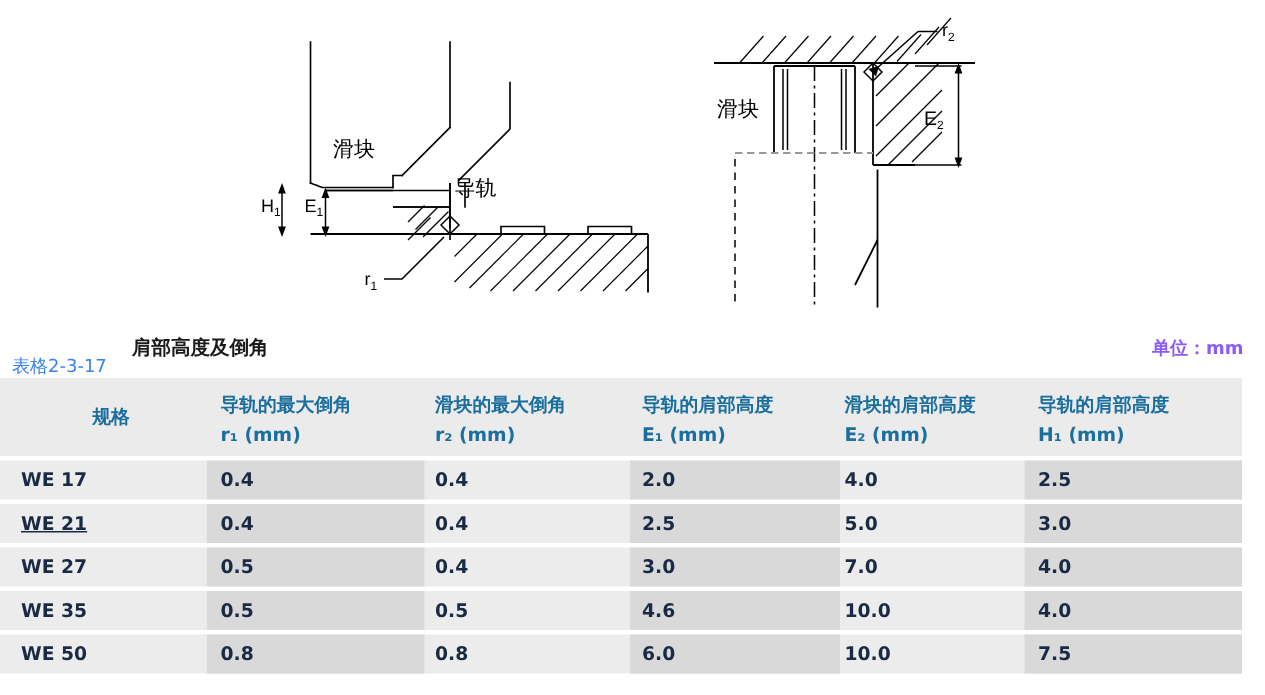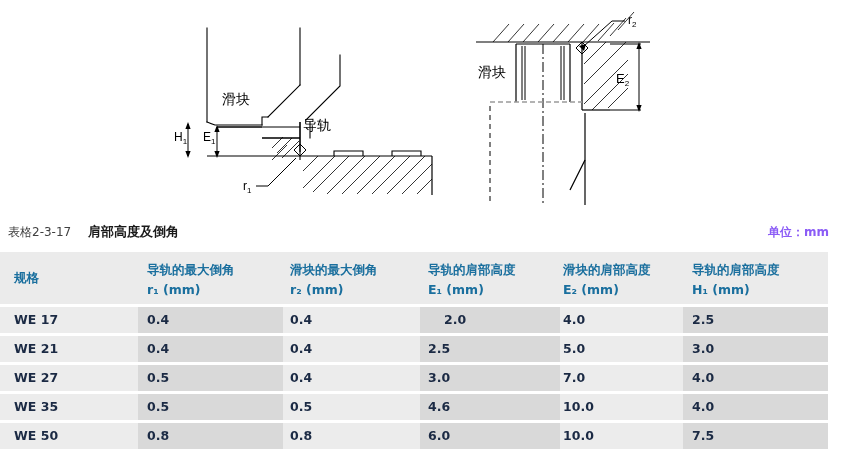--- a/index.html
+++ b/index.html
@@ -16,22 +16,22 @@
   .figures{position:absolute;left:0;top:0;width:843px;height:212px;}
   .figsvg{position:absolute;left:0;top:0;}
 
   .cjk-lbl{font-family:"DejaVu Sans","Liberation Sans",sans-serif;}
 
   
   .caption-row{
     position:absolute;left:0;top:222px;width:843px;height:22px;
   }
   .cap-num{
-    position:absolute;left:8px;top:2px;
-    font-size:12px;color:#404040;letter-spacing:0px;
+    position:absolute;left:8px;top:14px;
+    font-size:12px;color:#3b82f6;letter-spacing:0px;
     font-family:"DejaVu Sans","Liberation Sans",sans-serif;
   }
   .cap-title{
     position:absolute;left:88px;top:1px;
     font-size:13px;color:#1a1a1a;font-weight:bold;
     font-family:"DejaVu Sans","Liberation Sans",sans-serif;
   }
   .cap-unit{
     position:absolute;right:14px;top:2px;
     font-size:12px;color:#8b5cf6;font-weight:bold;
@@ -42,20 +42,21 @@
   .tbl{
     position:absolute;left:0;top:252px;width:828px;
   }
   .thead{
     position:relative;height:52px;background:#ebebeb;
   }
   .th{
     position:absolute;top:0;height:52px;
     color:#1a6f9e;font-size:12.5px;font-weight:bold;
     font-family:"DejaVu Sans","Liberation Sans",sans-serif;
+    justify-content:center;
   }
   .th .l1{position:absolute;top:10px;left:0;white-space:nowrap;}
   .th .l2{position:absolute;top:30px;left:0;white-space:nowrap;font-weight:bold;}
   .th.spec{display:flex;align-items:center;}
   .th.spec .l1{position:static;top:auto;}
 
   .row{
     position:relative;height:26px;background:#ececec;margin-top:3px;
   }
   .cellband{
@@ -283,29 +284,29 @@
     </div>
 
     <div id="tbody">
         <div class="row">
           <div class="cellband" style="left: 138px; width: 145px;"></div>
           <div class="cellband" style="left: 420px; width: 140px;"></div>
           <div class="cellband" style="left: 683px; width: 145px;"></div>
           <div class="cell" style="left: 14px;">WE 17</div>
           <div class="cell" style="left: 147px;">0.4</div>
           <div class="cell" style="left: 290px;">0.4</div>
-          <div class="cell" style="left: 444px;">2.0</div>
+          <div class="cell" style="left: 428px;">2.0</div>
           <div class="cell" style="left: 563px;">4.0</div>
           <div class="cell" style="left: 692px;">2.5</div>
         </div>
         <div class="row">
           <div class="cellband" style="left: 138px; width: 145px;"></div>
           <div class="cellband" style="left: 420px; width: 140px;"></div>
           <div class="cellband" style="left: 683px; width: 145px;"></div>
-          <div class="cell" style="left: 14px;">WE 21</div>
+          <div class="cell" style="left: 14px; text-decoration: underline;">WE 21</div>
           <div class="cell" style="left: 147px;">0.4</div>
           <div class="cell" style="left: 290px;">0.4</div>
           <div class="cell" style="left: 428px;">2.5</div>
           <div class="cell" style="left: 563px;">5.0</div>
           <div class="cell" style="left: 692px;">3.0</div>
         </div>
         <div class="row">
           <div class="cellband" style="left: 138px; width: 145px;"></div>
           <div class="cellband" style="left: 420px; width: 140px;"></div>
           <div class="cellband" style="left: 683px; width: 145px;"></div>

